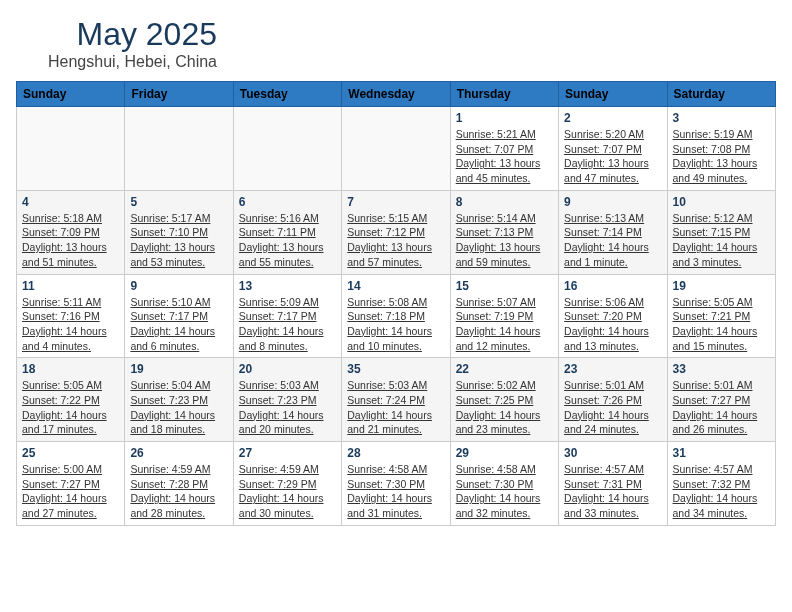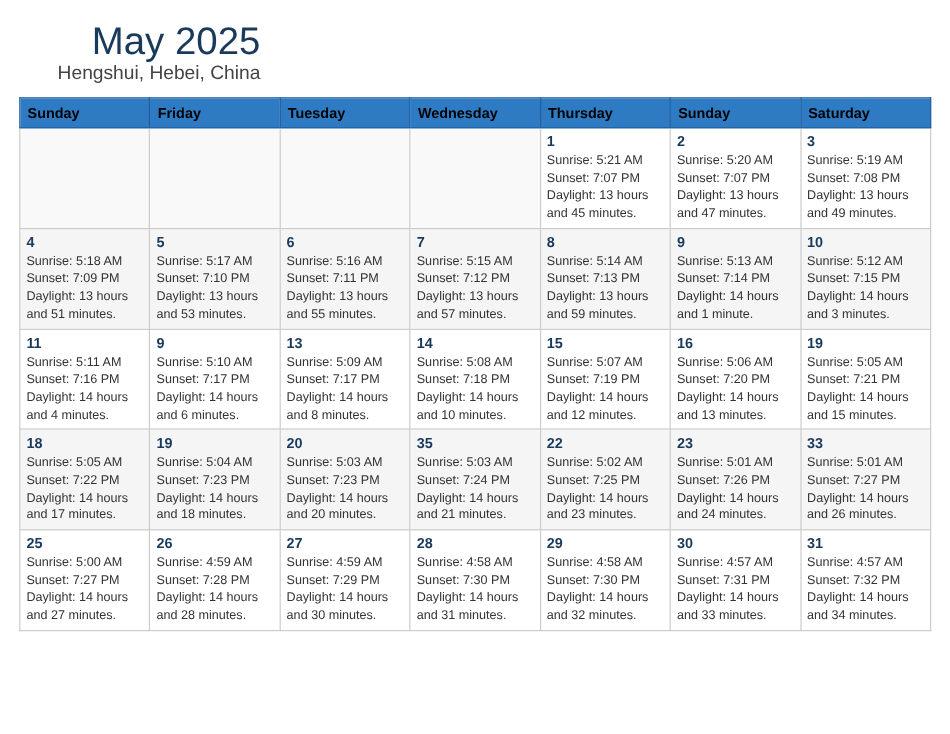--- a/index.html
+++ b/index.html
@@ -76,20 +76,21 @@
       font-weight: bold;
       font-size: 12px;
       color: #1a3a5c;
       display: block;
       margin-bottom: 2px;
     }
     .day-detail {
       color: #333;
       font-size: 10.5px;
       line-height: 1.4;
+      text-decoration: underline;
     }
     td.empty {
       background: #f9f9f9;
     }
   </style>
 </head>
 <body>
 
 <div class="header-area">
   <div class="title-area">

